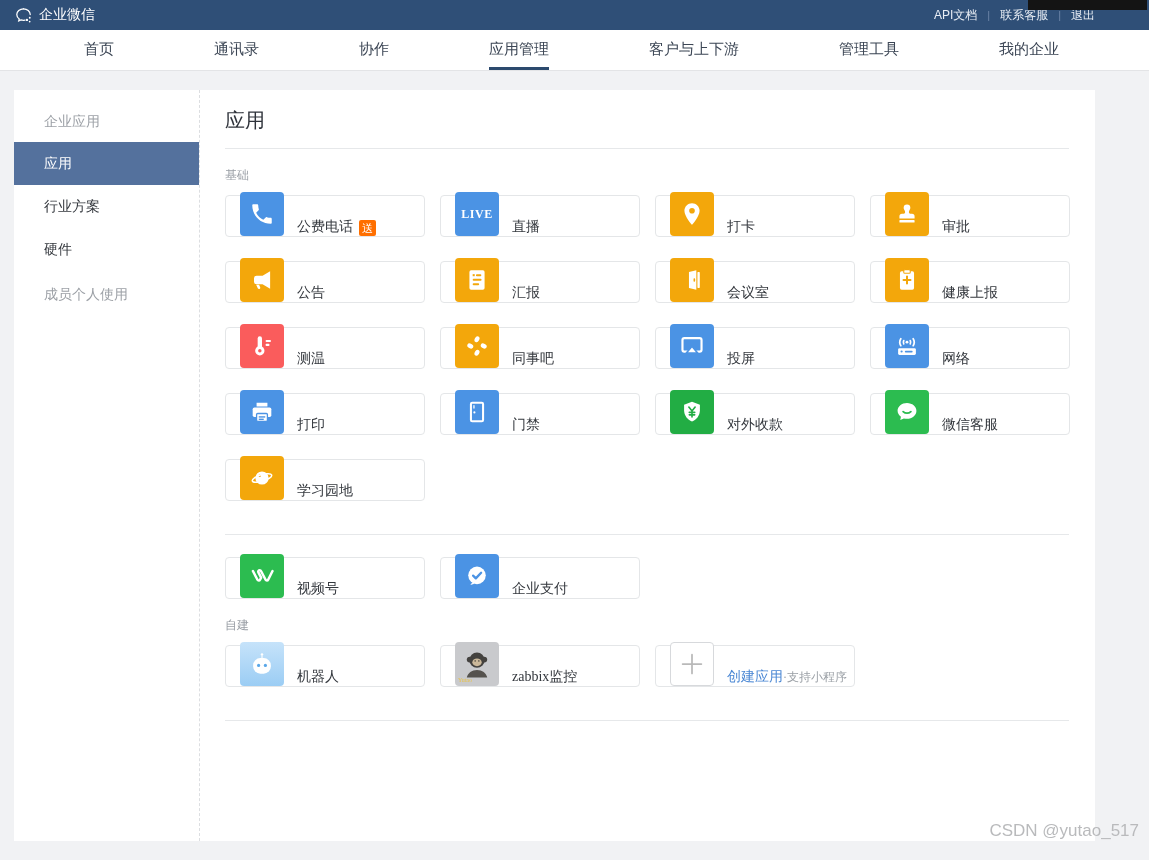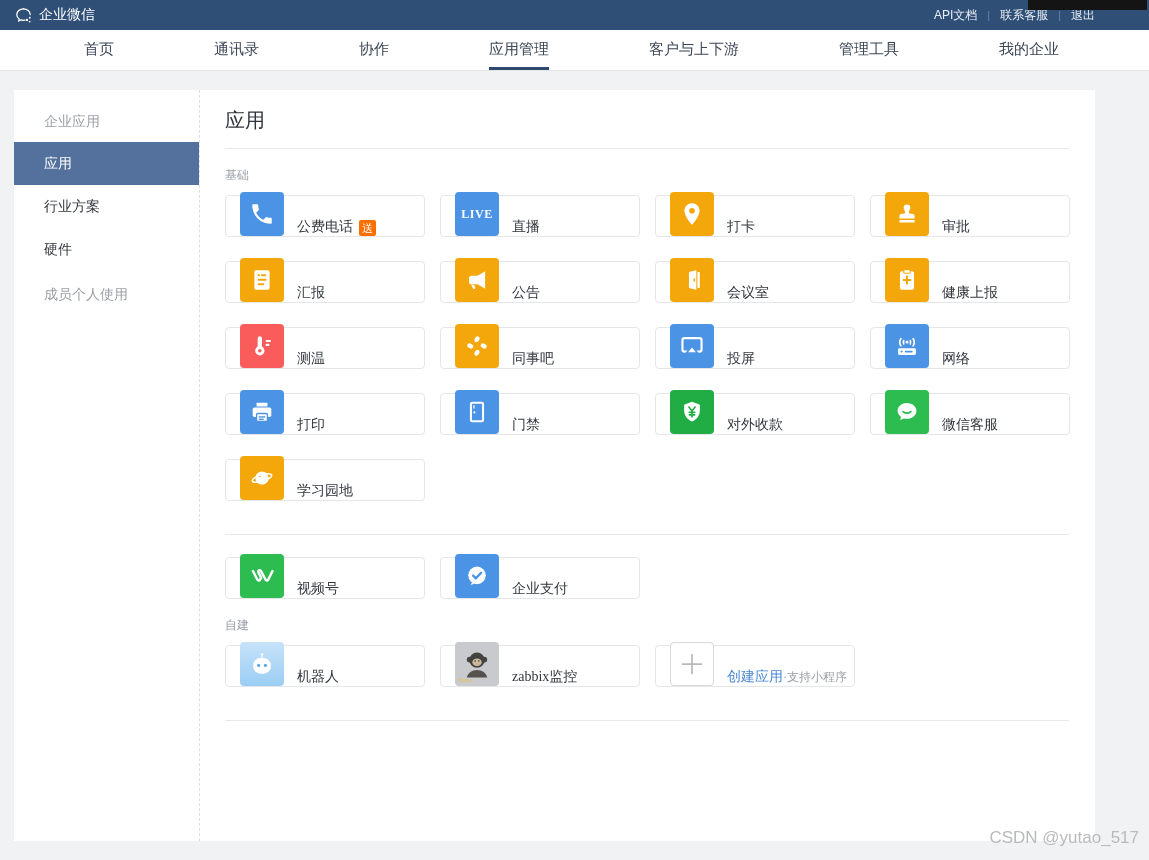--- a/index.html
+++ b/index.html
@@ -41,21 +41,21 @@
   .appicon svg { display:block; }
   .appicon.icontext { color:#fff !important; font-size:12px; font-weight:bold; letter-spacing:.5px; }
   .ic-robot { background:linear-gradient(180deg,#c6e3fa 0%,#9bcdf4 100%) !important; }
   .applabel { font-size:14px; color:#33373d; margin-left:13px; white-space:nowrap; }
   .applabel.bluelabel { color:#4a87d4; }
   .badge { margin-left:6px; background:#ff6f00; color:#fff; font-size:11px; padding:1px 3px; border-radius:2px; line-height:14px; }
   .suffix { font-size:12px; color:#9ba0a6; white-space:nowrap; }
   .avcap { position:absolute; left:3px; bottom:3px; font-size:6px; color:#e8c24a; }
   .plusbox { border:1px solid #d7d9dc; background:#fff; }
 
-  .watermark { position:absolute; right:10px; bottom:12px; font-size:17px; color:#b9babc; }
+  .watermark { position:absolute; right:10px; bottom:19px; font-size:17px; color:#b9babc; }
 </style>
 </head>
 <body>
 
 <div class="topbar">
   <div class="brand">
     <span>
       <svg viewBox="0 0 24 24" width="19" height="19">
           <path d="M12 3.5c-4.7 0-8.5 3.2-8.5 7.3 0 2.3 1.2 4.3 3.1 5.6l-.6 2.4 2.7-1.2c1 .3 2.1.5 3.3.5.6 0 1.2-.05 1.8-.15" fill="none" stroke="#fff" stroke-width="1.6" stroke-linecap="round"></path>
           <path d="M20.5 10.8c0-4.1-3.8-7.3-8.5-7.3" fill="none" stroke="#fff" stroke-width="1.6" stroke-linecap="round"></path>
@@ -125,39 +125,39 @@
             <div class="card">
               <div class="appicon ic-stamp" style="background: rgb(243, 167, 11); color: rgb(243, 167, 11);">
                 <svg viewBox="0 0 24 24" width="26" height="26">
                   <path fill="#fff" d="M12 3.2a3.1 3.1 0 0 0-3.1 3.1c0 1.1.55 1.95 1.05 2.75.4.64.45 1.45.1 2.12-.2.4-.6.68-1.05.68H7.4A2.4 2.4 0 0 0 5 14.25v1.85h14v-1.85a2.4 2.4 0 0 0-2.4-2.4H15c-.45 0-.85-.28-1.05-.68-.35-.67-.3-1.48.1-2.12.5-.8 1.05-1.65 1.05-2.75A3.1 3.1 0 0 0 12 3.2z"></path>
                   <rect x="5" y="17.6" width="14" height="2.3" rx=".6" fill="#fff"></rect>
                 </svg>
               </div>
               <span class="applabel">审批</span>
             </div>
             <div class="card">
+              <div class="appicon ic-megaphone" style="background: rgb(243, 167, 11); color: rgb(243, 167, 11);">
+                <svg viewBox="0 0 24 24" width="26" height="26">
+                  <path fill="#fff" d="M19.5 4v16l-7-4.1H7a2.4 2.4 0 0 1-2.4-2.4v-3A2.4 2.4 0 0 1 7 8.1h5.5l7-4.1z"></path>
+                  <path fill="#fff" d="M6.6 16.4l1.5 3.2c.3.6 1 .9 1.6.6.6-.3.9-1 .6-1.6l-1-2.2z"></path>
+                </svg>
+              </div>
+              <span class="applabel">公告</span>
+            </div>
+            <div class="card">
               <div class="appicon ic-report-doc" style="background: rgb(243, 167, 11); color: rgb(243, 167, 11);">
                 <svg viewBox="0 0 24 24" width="26" height="26">
                   <rect x="5" y="3" width="14" height="18" rx="1.6" fill="#fff"></rect>
                   <rect x="8" y="6.6" width="1.9" height="1.9" fill="currentColor"></rect>
                   <rect x="11" y="6.6" width="5" height="1.9" rx=".9" fill="currentColor"></rect>
                   <rect x="8" y="10.8" width="8.2" height="1.9" rx=".9" fill="currentColor"></rect>
                   <rect x="8" y="15" width="6" height="1.9" rx=".9" fill="currentColor"></rect>
                 </svg>
               </div>
               <span class="applabel">汇报</span>
-            </div>
-            <div class="card">
-              <div class="appicon ic-megaphone" style="background: rgb(243, 167, 11); color: rgb(243, 167, 11);">
-                <svg viewBox="0 0 24 24" width="26" height="26">
-                  <path fill="#fff" d="M19.5 4v16l-7-4.1H7a2.4 2.4 0 0 1-2.4-2.4v-3A2.4 2.4 0 0 1 7 8.1h5.5l7-4.1z"></path>
-                  <path fill="#fff" d="M6.6 16.4l1.5 3.2c.3.6 1 .9 1.6.6.6-.3.9-1 .6-1.6l-1-2.2z"></path>
-                </svg>
-              </div>
-              <span class="applabel">公告</span>
             </div>
             <div class="card">
               <div class="appicon ic-door-open" style="background: rgb(243, 167, 11); color: rgb(243, 167, 11);">
                 <svg viewBox="0 0 24 24" width="26" height="26">
                   <path fill="#fff" d="M9.2 4.6L16 3v18l-6.8-1.6V4.6z"></path>
                   <rect x="17" y="4.6" width="2.2" height="14.8" rx=".6" fill="#fff"></rect>
                   <rect x="13.4" y="10.4" width="1.5" height="3.2" rx=".7" fill="currentColor"></rect>
                 </svg>
               </div>
               <span class="applabel">会议室</span>

